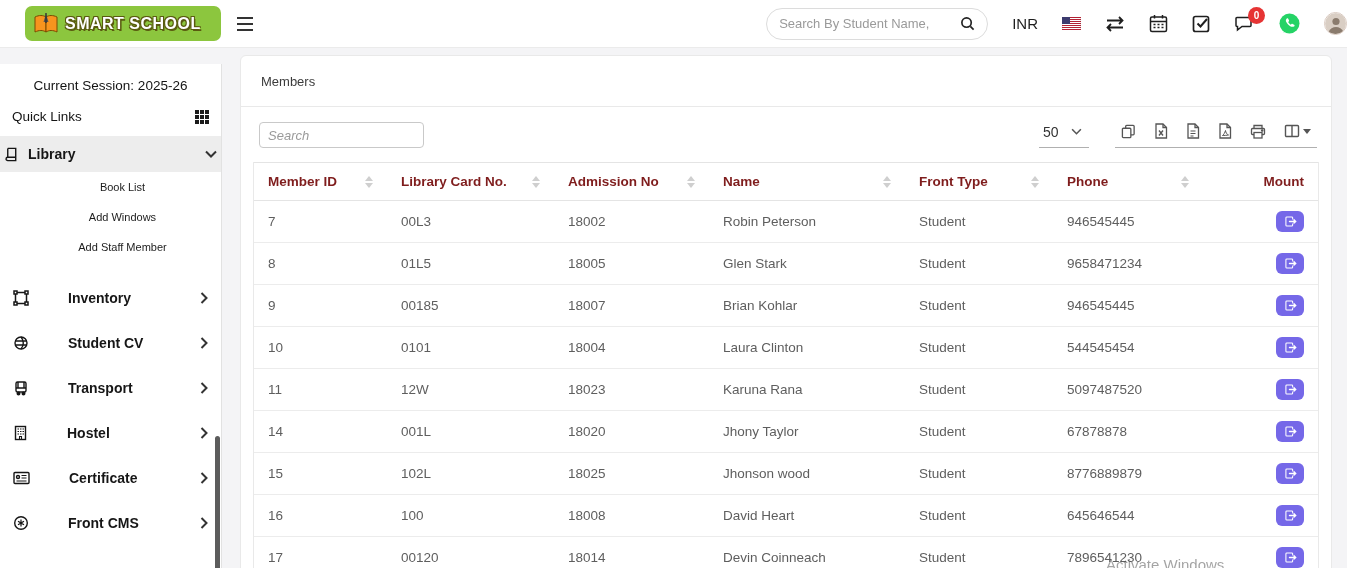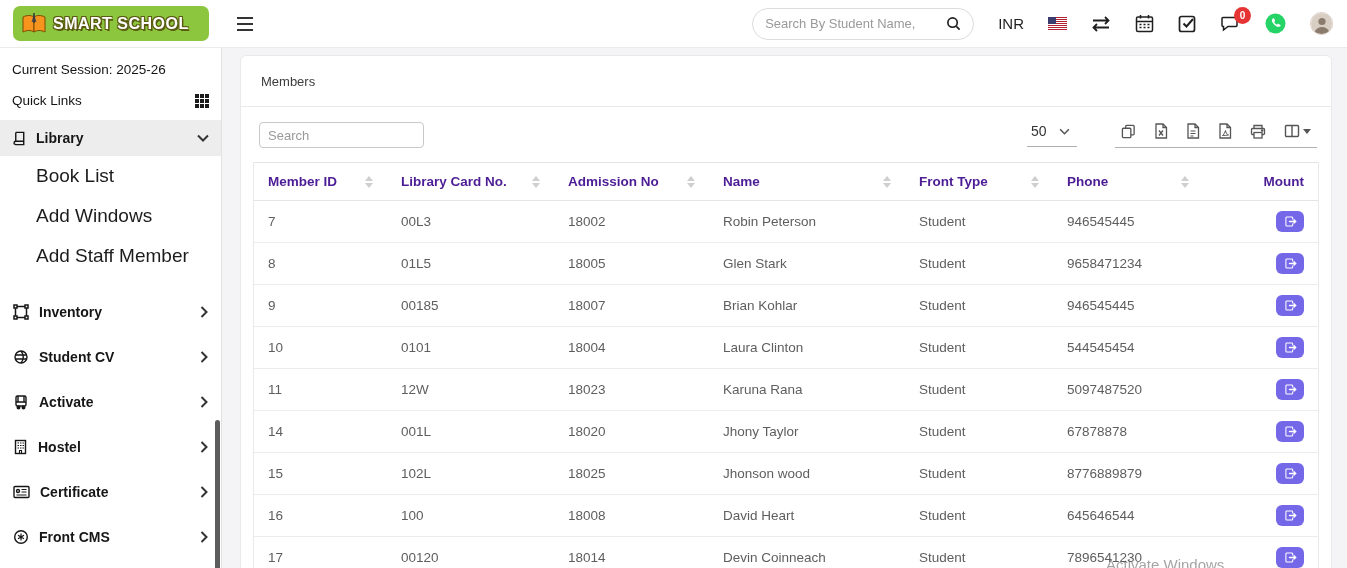--- a/index.html
+++ b/index.html
@@ -9,108 +9,108 @@
     background:#f4f4f6; position:relative; color:#222;
   }
   svg { display:block; }
 
   
   .topbar {
     position:absolute; top:0; left:0; width:1347px; height:48px;
     background:#fff; border-bottom:1px solid #ebebeb;
     display:flex; align-items:center; z-index:5;
   }
-  .logo-zone { width:222px; flex:0 0 222px; display:flex; align-items:center; padding-left:13px; }
+  .logo-zone { width:222px; flex:0 0 222px; display:flex; align-items:center; padding-left:25px; }
   .logo-pill {
     background:#8cc63e; border-radius:7px; height:35px; width:196px;
     display:flex; align-items:center; gap:6px; padding:0 8px; cursor:pointer;
   }
   .logo-text {
     color:#fff; font-weight:900; font-size:16px; letter-spacing:.5px;
     text-shadow:-1px -1px 0 #5a5a10, 1px -1px 0 #5a5a10, -1px 1px 0 #5a5a10, 1.5px 1.5px 0 #5a5a10;
     white-space:nowrap;
   }
   .hamburger { margin-left:14px; cursor:pointer; color:#333; }
   .school-title { margin-left:22px; font-size:17.5px; font-weight:700; color:#1e1e1e; }
 
-  .topbar-right { margin-left:auto; display:flex; align-items:center; gap:24px; padding-right:14px; }
+  .topbar-right { margin-left:auto; display:flex; align-items:center; gap:24px; padding-right:0; }
   .tb-search {
     width:222px; height:32px; border:1px solid #dcdcdc; border-radius:17px;
     display:flex; align-items:center; padding:0 12px; background:#fff;
   }
   .tb-search input { border:none; outline:none; flex:1; font-size:13px; color:#333; font-family:inherit; background:transparent; }
   .tb-search input::placeholder { color:#9a9a9a; }
   .currency { font-size:15px; font-weight:500; color:#1e1e1e; cursor:pointer; }
   .tb-icon { color:#1f1f1f; cursor:pointer; position:relative; }
   .badge {
     position:absolute; top:-8px; right:-10px; min-width:17px; height:17px;
     background:#e63434; color:#fff; border-radius:50%; font-size:10px; font-weight:700;
     display:flex; align-items:center; justify-content:center; padding:0 3px;
   }
   .avatar { width:23px; height:23px; border-radius:50%; overflow:hidden; border:1px solid #d9c9bf; cursor:pointer; }
 
   
   .sidebar {
-    position:absolute; top:48px; left:0; width:222px; bottom:0;
-    background:#fff; border-right:1px solid #e2e2e2; z-index:4;
+    position:absolute; top:64px; left:0; width:222px; bottom:0;
+    background:#fff; border-right:1px solid #e2e2e2; z-index:4;text-align:center;
   }
   .session { padding:14px 12px 4px; font-size:13.5px; font-weight:500; color:#141414; }
   .quick-links { padding:12px; display:flex; align-items:center; justify-content:space-between; cursor:pointer; }
   .quick-links .ql-label { font-size:13.5px; font-weight:500; color:#141414; }
   .side-group-head {
-    background:#ededed; padding:10px 12px; display:flex; align-items:center; gap:9px; cursor:pointer;
+    background:#ededed; padding:10px 4px; display:flex; align-items:center; gap:9px; cursor:pointer;
   }
   .side-group-head .g-label { font-size:14px; font-weight:700; color:#161616; }
   .side-group-head .chev { margin-left:auto; color:#333; }
-  .sub-item { padding:9px 12px 9px 36px; font-size:19px; font-weight:500; color:#1c1c1c; cursor:pointer; }
+  .sub-item { padding:9px 12px 9px 36px; font-size:11px; font-weight:500; color:#1c1c1c; cursor:pointer; }
   .sub-item.active {
     background:#7568e8; color:#fff; font-weight:700; border-radius:10px;
     margin:2px 4px; padding:8px 12px 8px 32px;
   }
   .side-menu { margin-top:13px; }
   .menu-item { height:45px; display:flex; align-items:center; gap:10px; padding:0 13px; cursor:pointer; }
-  .menu-item .m-label { font-size:14px; font-weight:700; color:#161616; }
+  .menu-item .m-label { font-size:14px; font-weight:700; color:#161616;margin-left:29px; }
   .menu-item .chev { margin-left:auto; color:#333; }
   .side-scrollthumb {
     position:absolute; right:1px; top:372px; width:5px; height:200px;
     background:#5c5c5c; border-radius:3px;
   }
 
   
   .main-card {
     position:absolute; left:240px; top:55px; width:1092px; height:530px;
     background:#fff; border:1px solid #e9e9e9; border-radius:6px;
   }
   .card-head { padding:16px 20px; border-bottom:1px solid #e9e9e9; }
   .card-title { font-size:13px; color:#3c3c3c; }
 
   .toolbar { display:flex; align-items:flex-end; padding:15px 14px 8px 18px; }
   .tbl-search {
     width:165px; height:26px; border:1px solid #c9c9c9; border-radius:4px;
-    padding:0 8px; font-size:13px; color:#333; outline:none; font-family:inherit;
+    padding:0 8px; font-size:13px; color:#333; outline:none; font-family:inherit;font-style:italic;
   }
   .tbl-search::placeholder { color:#9a9a9a; }
-  .toolbar-right { margin-left:auto; display:flex; align-items:flex-start; gap:38px; }
+  .toolbar-right { margin-left:auto; display:flex; align-items:center; gap:26px; }
   .page-size {
     display:flex; align-items:center; gap:12px; padding:0 4px 7px 4px;
     border-bottom:1px solid #b0b0b0; cursor:pointer; min-width:50px;
   }
   .page-size .ps-value { font-size:14px; color:#333; }
   .export-tools {
     display:flex; align-items:center; gap:18px; padding:0 6px 8px 6px;
     border-bottom:1px solid #b0b0b0;
   }
   .tool { color:#555; cursor:pointer; display:flex; align-items:center; gap:3px; }
   .caret-down { width:0; height:0; border-left:4px solid transparent; border-right:4px solid transparent; border-top:5px solid #555; }
 
   
   .table-wrap { margin:6px 12px 0; border-left:1px solid #e9e9e9; border-right:1px solid #e9e9e9; }
   table { width:100%; border-collapse:collapse; table-layout:fixed; }
   th {
-    text-align:left; padding:11px 14px; font-size:13.5px; font-weight:700; color:#4c1d95;
+    text-align:left; padding:11px 14px; font-size:13.5px; font-weight:700; color:#7f1d1d;
     border-top:1px solid #e4e4e4; border-bottom:1px solid #e4e4e4; cursor:pointer;
   }
   th .th-inner { display:flex; align-items:center; justify-content:space-between; }
   th.action-col .th-inner { justify-content:flex-end; }
   .sort { display:flex; flex-direction:column; gap:2px; }
   .sort i { display:block; width:0; height:0; border-left:4px solid transparent; border-right:4px solid transparent; }
   .sort .up { border-bottom:5px solid #cfcfcf; }
   .sort .dn { border-top:5px solid #cfcfcf; }
   td {
     padding:10px 14px; font-size:13.5px; color:#5e5e5e;
@@ -292,21 +292,21 @@
     </div>
     <div class="menu-item">
       <span>
         <svg width="16" height="16" viewBox="0 0 16 16" fill="none" stroke="#161616" stroke-width="1.4">
           <rect x="3" y="2" width="10" height="10" rx="1.5"></rect>
             <path d="M3 8h10M5 2v6M11 2v6"></path>
           <circle cx="5.5" cy="13.5" r="1.3" fill="#161616"></circle>
             <circle cx="10.5" cy="13.5" r="1.3" fill="#161616"></circle>
         </svg>
       </span>
-      <span class="m-label">Activate</span>
+      <span class="m-label">Transport</span>
       <span class="chev">
         <svg width="8" height="12" viewBox="0 0 8 12" fill="none" stroke="#333" stroke-width="2">
             <path d="M1.5 1l5 5-5 5"></path>
           </svg>
       </span>
     </div>
     <div class="menu-item">
       <span>
         <svg width="15" height="16" viewBox="0 0 15 16" fill="none" stroke="#161616" stroke-width="1.4">
           <rect x="2.5" y="1.5" width="10" height="13"></rect>

